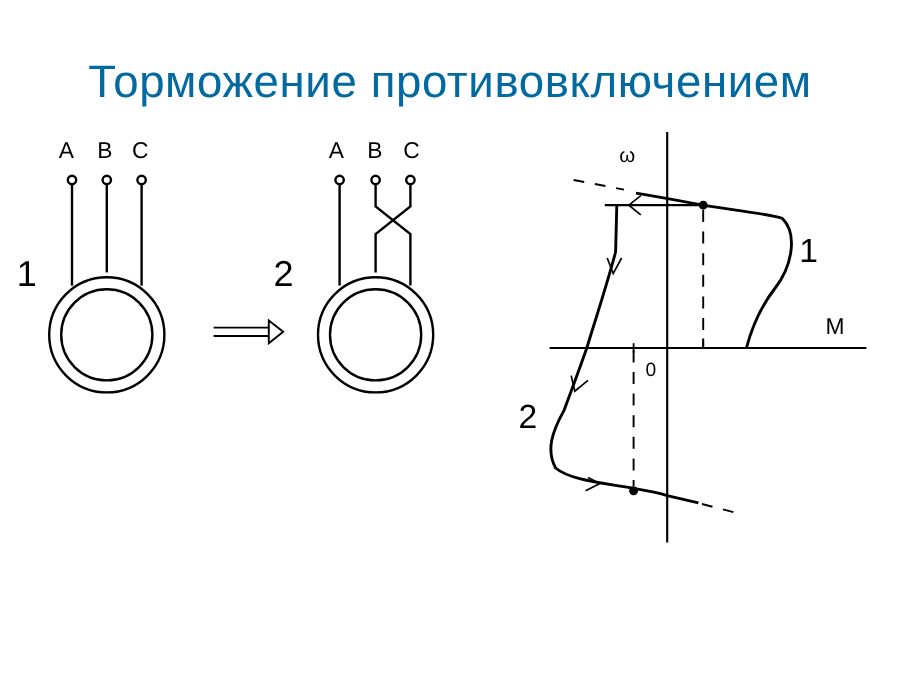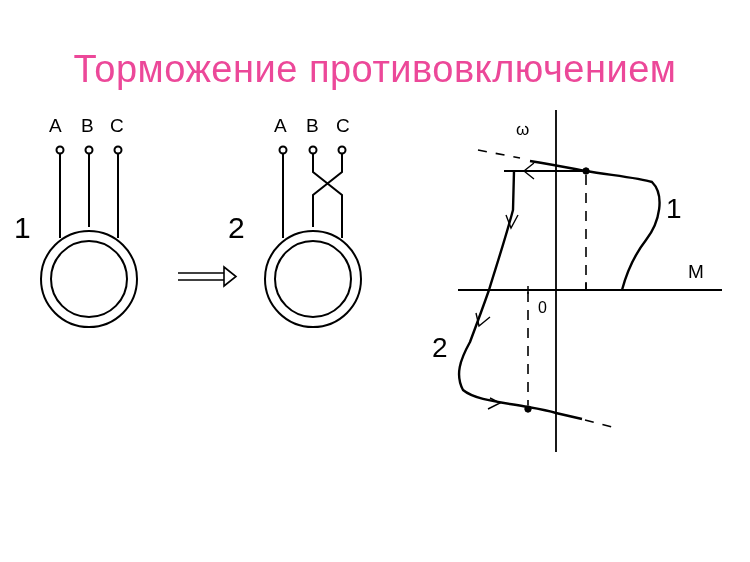--- a/index.html
+++ b/index.html
@@ -1,17 +1,17 @@
 <!DOCTYPE html>
 <html><head>
 <meta charset="utf-8">
 <style>
   html, body { margin: 0; padding: 0; background: #ffffff; }
   body { width: 750px; height: 562px; position: relative; overflow: hidden; font-family: "Liberation Sans", sans-serif; }
-  .title { position: absolute; left: 0; top: 48px; width: 750px; text-align: center; font-size: 38px; color: #ec4899; letter-spacing: 0.5px; }
+  .title { position: absolute; left: 0; top: 48px; width: 750px; text-align: center; font-size: 38px; color: #0369a1; letter-spacing: 0.5px; }
   svg { position: absolute; left: 0; top: 0; }
   .lbl { font-family: "Liberation Sans", sans-serif; fill: #000; }
 </style>
 </head>
 <body>
 
 <div class="title">Торможение противовключением</div>
 
 <svg width="750" height="562" viewBox="0 0 750 562">
 

